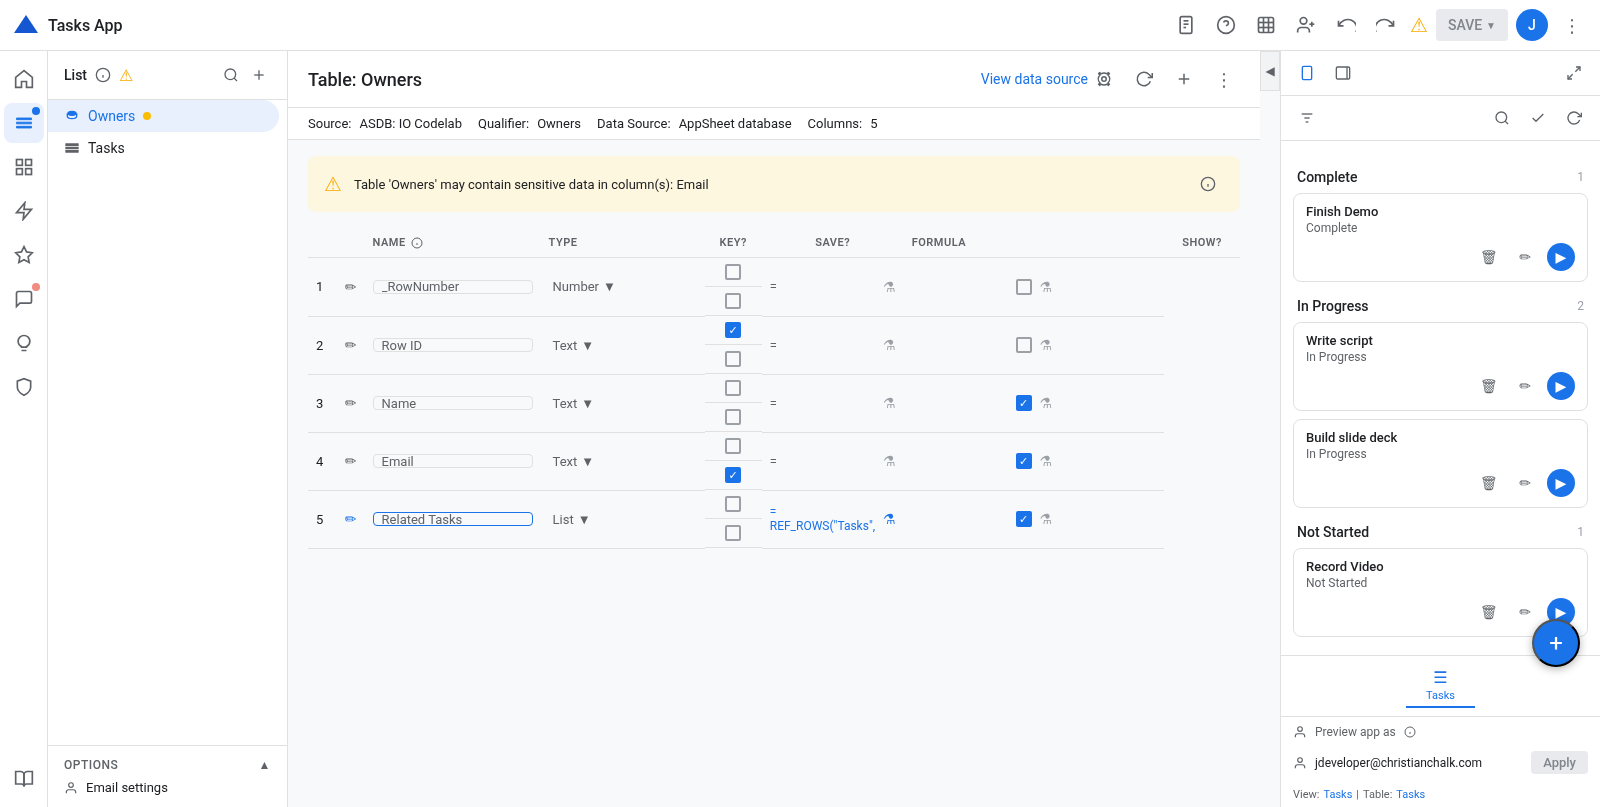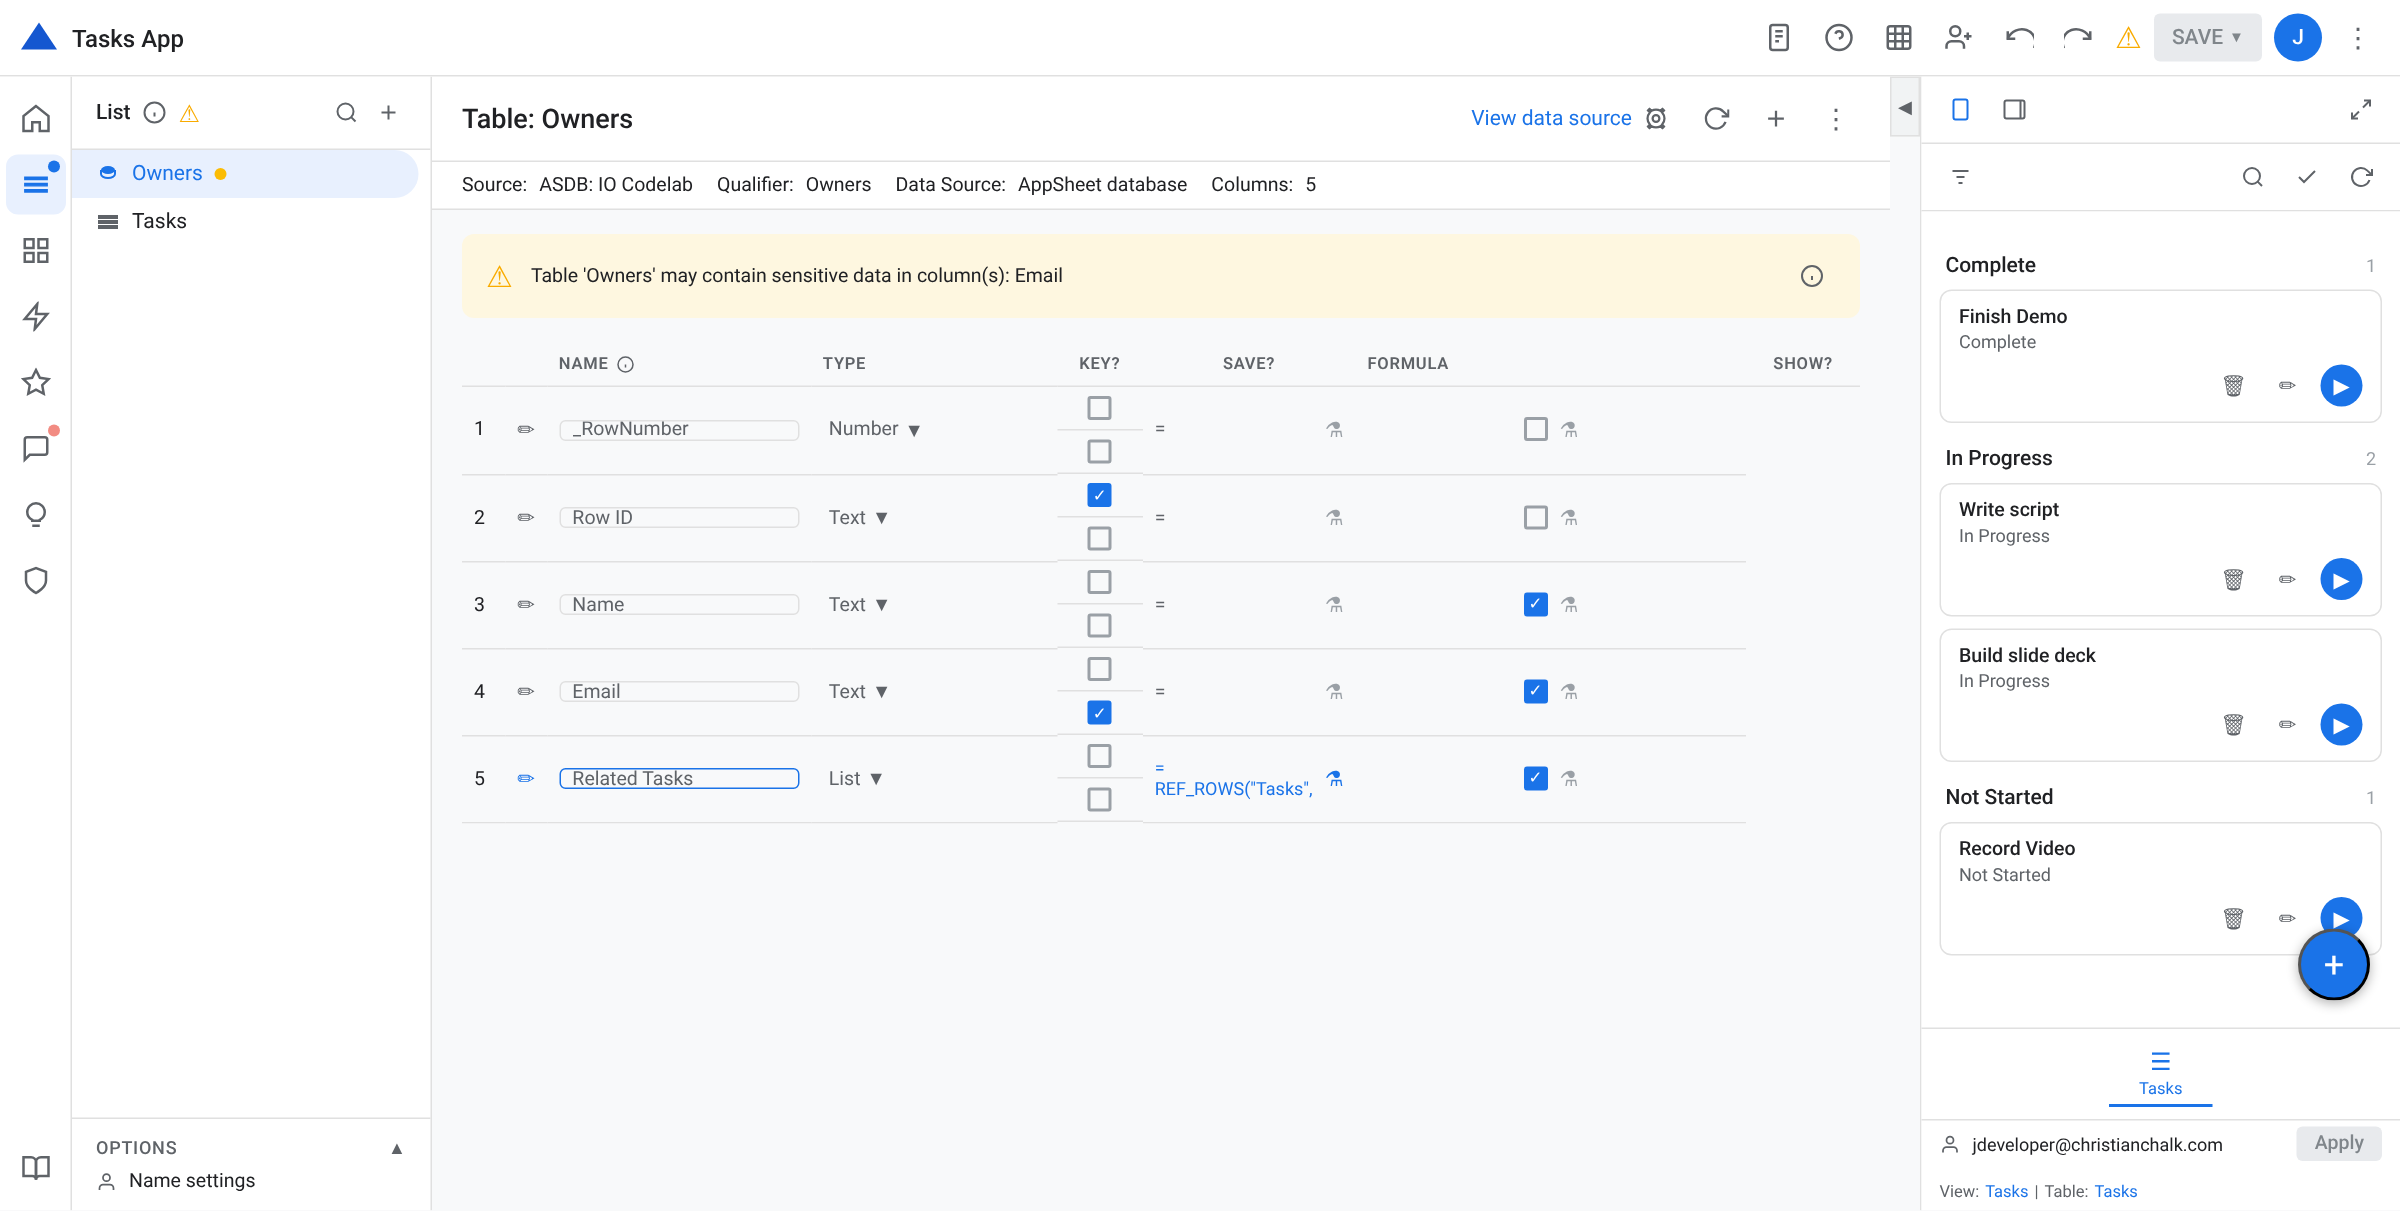--- a/index.html
+++ b/index.html
@@ -452,21 +452,21 @@
     <div class="data-panel-bottom">
       <div class="options-header">
         <span>Options</span>
         <span>▲</span>
       </div>
       <div class="user-settings">
         <svg width="14" height="14" viewBox="0 0 24 24" fill="none" stroke="#5f6368" stroke-width="2">
             <path d="M20 21v-2a4 4 0 0 0-4-4H8a4 4 0 0 0-4 4v2"></path>
             <circle cx="12" cy="7" r="4"></circle>
           </svg>
-        <span>Name settings</span>
+        <span>Email settings</span>
       </div>
     </div>
   </div>
 
   <div class="main-content">
     <div class="content-header">
       <h2 class="content-title">Table: Owners</h2>
       <a class="view-data-source">View data source</a>
       <div class="header-actions">
         <button class="icon-btn">
@@ -811,20 +811,32 @@
 
     <button class="fab">+</button>
 
     <div class="preview-bottom">
       <div class="preview-tabs">
         <div class="preview-tab active">
           <span class="preview-tab-icon">☰</span>
           <span>Tasks</span>
         </div>
       </div>
+      <div class="preview-app-as">
+        <svg width="14" height="14" viewBox="0 0 24 24" fill="none" stroke="#5f6368" stroke-width="2">
+            <path d="M20 21v-2a4 4 0 0 0-4-4H8a4 4 0 0 0-4 4v2"></path>
+            <circle cx="12" cy="7" r="4"></circle>
+          </svg>
+        <span>Preview app as</span>
+        <svg width="12" height="12" viewBox="0 0 24 24" fill="none" stroke="#5f6368" stroke-width="2">
+            <circle cx="12" cy="12" r="10"></circle>
+            <line x1="12" y1="16" x2="12" y2="12"></line>
+            <line x1="12" y1="8" x2="12.01" y2="8" stroke-width="3"></line>
+          </svg>
+      </div>
       <div style="display:flex; align-items:center; padding:4px 12px 8px; gap:8px;">
         <svg width="14" height="14" viewBox="0 0 24 24" fill="none" stroke="#5f6368" stroke-width="2">
             <path d="M20 21v-2a4 4 0 0 0-4-4H8a4 4 0 0 0-4 4v2"></path>
             <circle cx="12" cy="7" r="4"></circle>
           </svg>
         <span class="preview-email">jdeveloper@christianchalk.com</span>
         <button class="apply-btn">Apply</button>
       </div>
       <div class="view-table-info">
         <span>View:</span>

